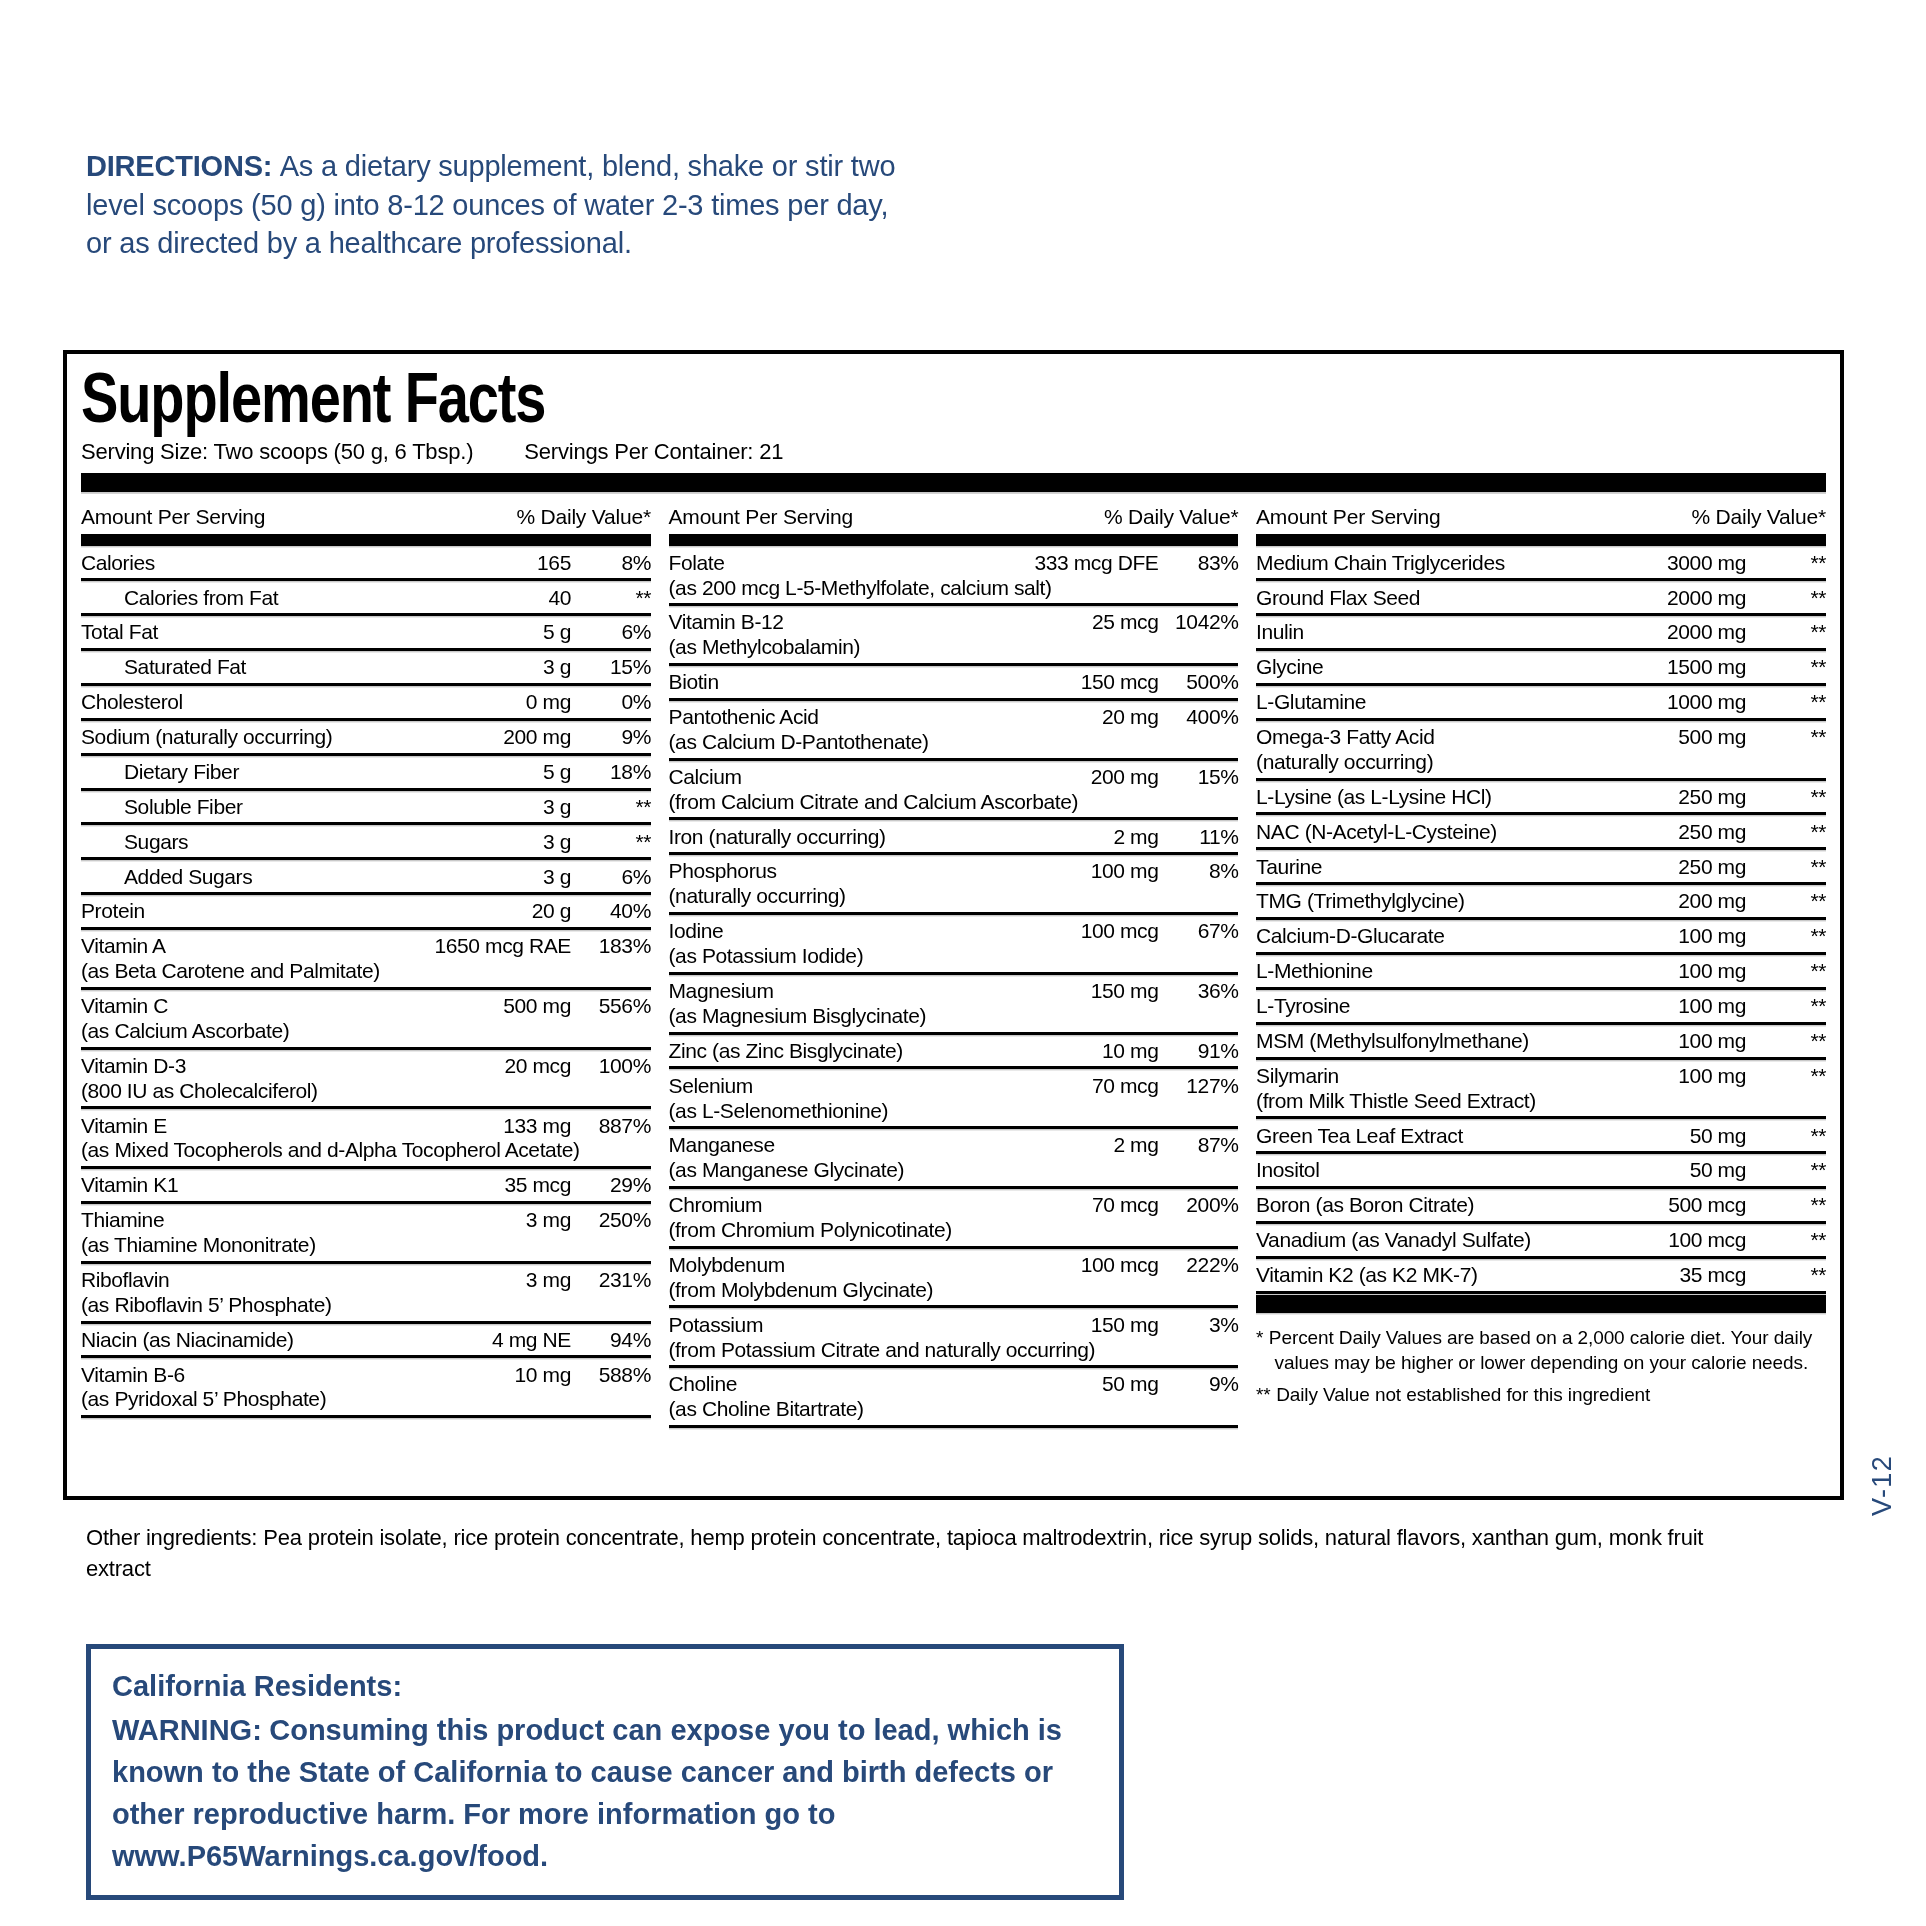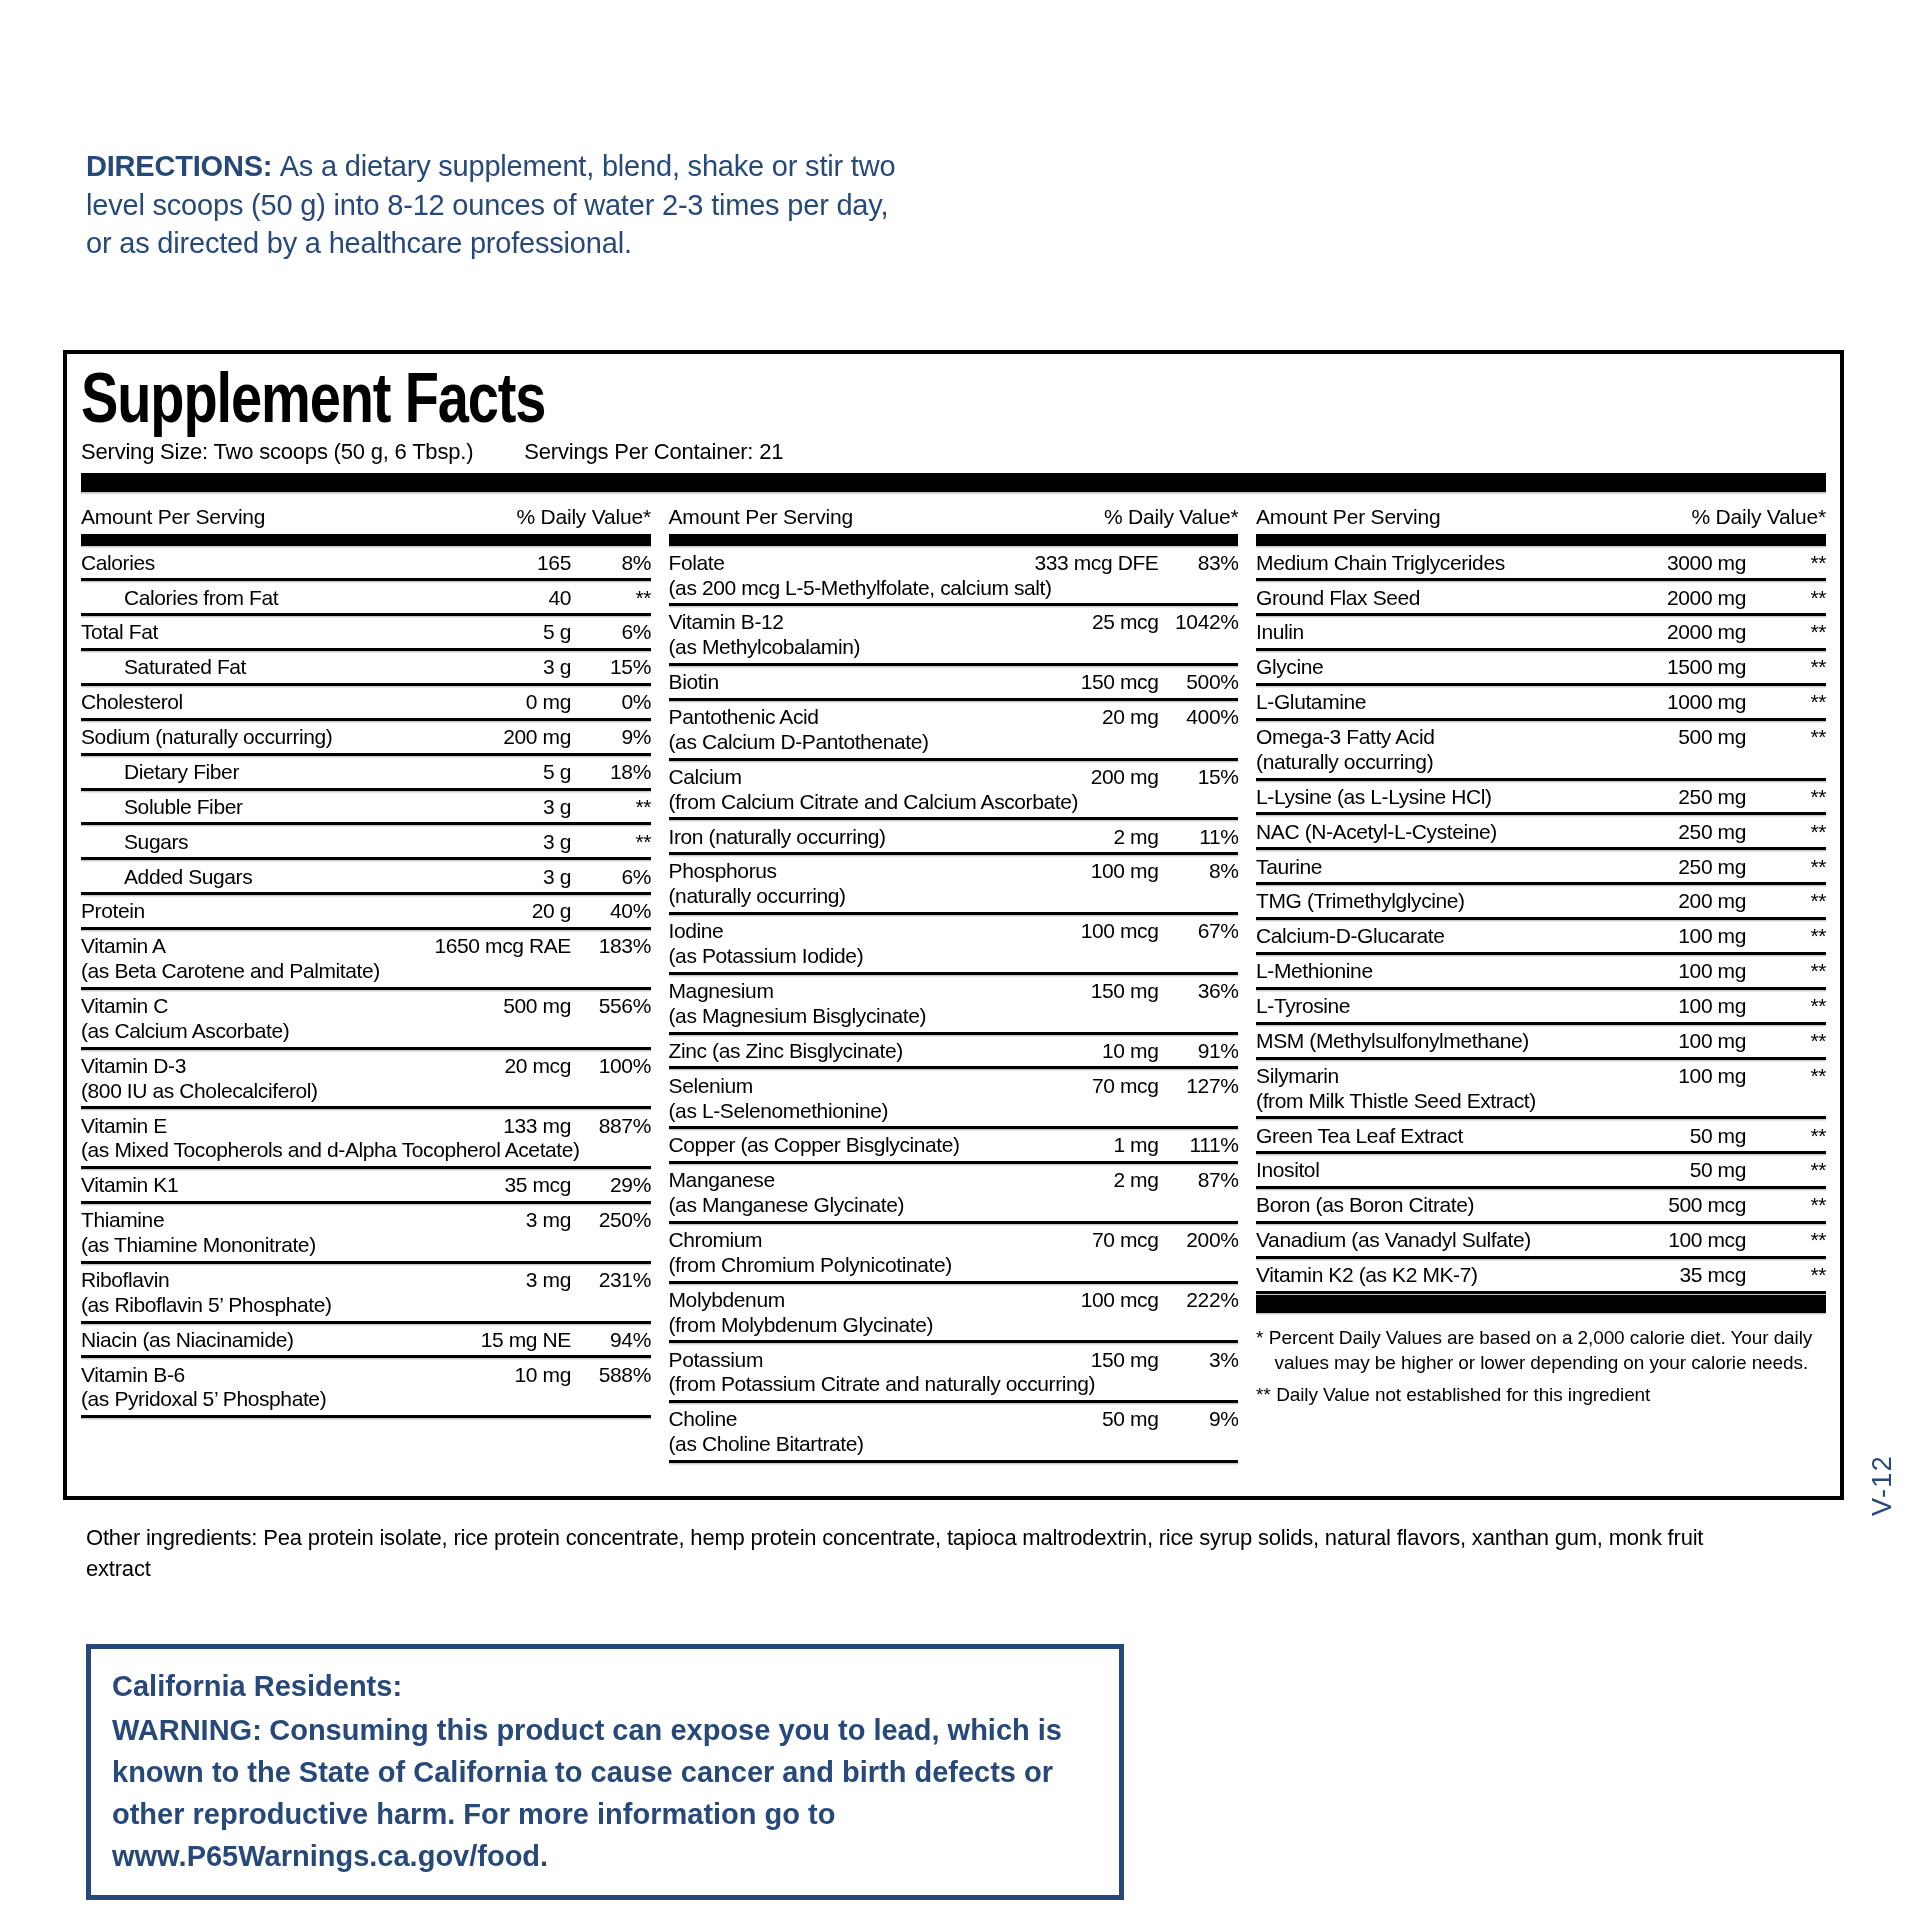--- a/index.html
+++ b/index.html
@@ -207,21 +207,21 @@
               <div class="nline">
                 <span class="nname">Riboflavin</span>
                 <span class="namt">3 mg</span>
                 <span class="ndv">231%</span>
               </div>
               <div class="nsub">(as Riboflavin 5’ Phosphate)</div>
             </div>
             <div class="nrow">
               <div class="nline">
                 <span class="nname">Niacin (as Niacinamide)</span>
-                <span class="namt">15 mg NE</span>
+                <span class="namt">4 mg NE</span>
                 <span class="ndv">94%</span>
               </div>
             </div>
             <div class="nrow">
               <div class="nline">
                 <span class="nname">Vitamin B-6</span>
                 <span class="namt">10 mg</span>
                 <span class="ndv">588%</span>
               </div>
               <div class="nsub">(as Pyridoxal 5’ Phosphate)</div>
@@ -313,27 +313,20 @@
                 <span class="ndv">91%</span>
               </div>
             </div>
             <div class="nrow">
               <div class="nline">
                 <span class="nname">Selenium</span>
                 <span class="namt">70 mcg</span>
                 <span class="ndv">127%</span>
               </div>
               <div class="nsub">(as L-Selenomethionine)</div>
-            </div>
-            <div class="nrow">
-              <div class="nline">
-                <span class="nname">Copper (as Copper Bisglycinate)</span>
-                <span class="namt">1 mg</span>
-                <span class="ndv">111%</span>
-              </div>
             </div>
             <div class="nrow">
               <div class="nline">
                 <span class="nname">Manganese</span>
                 <span class="namt">2 mg</span>
                 <span class="ndv">87%</span>
               </div>
               <div class="nsub">(as Manganese Glycinate)</div>
             </div>
             <div class="nrow">

